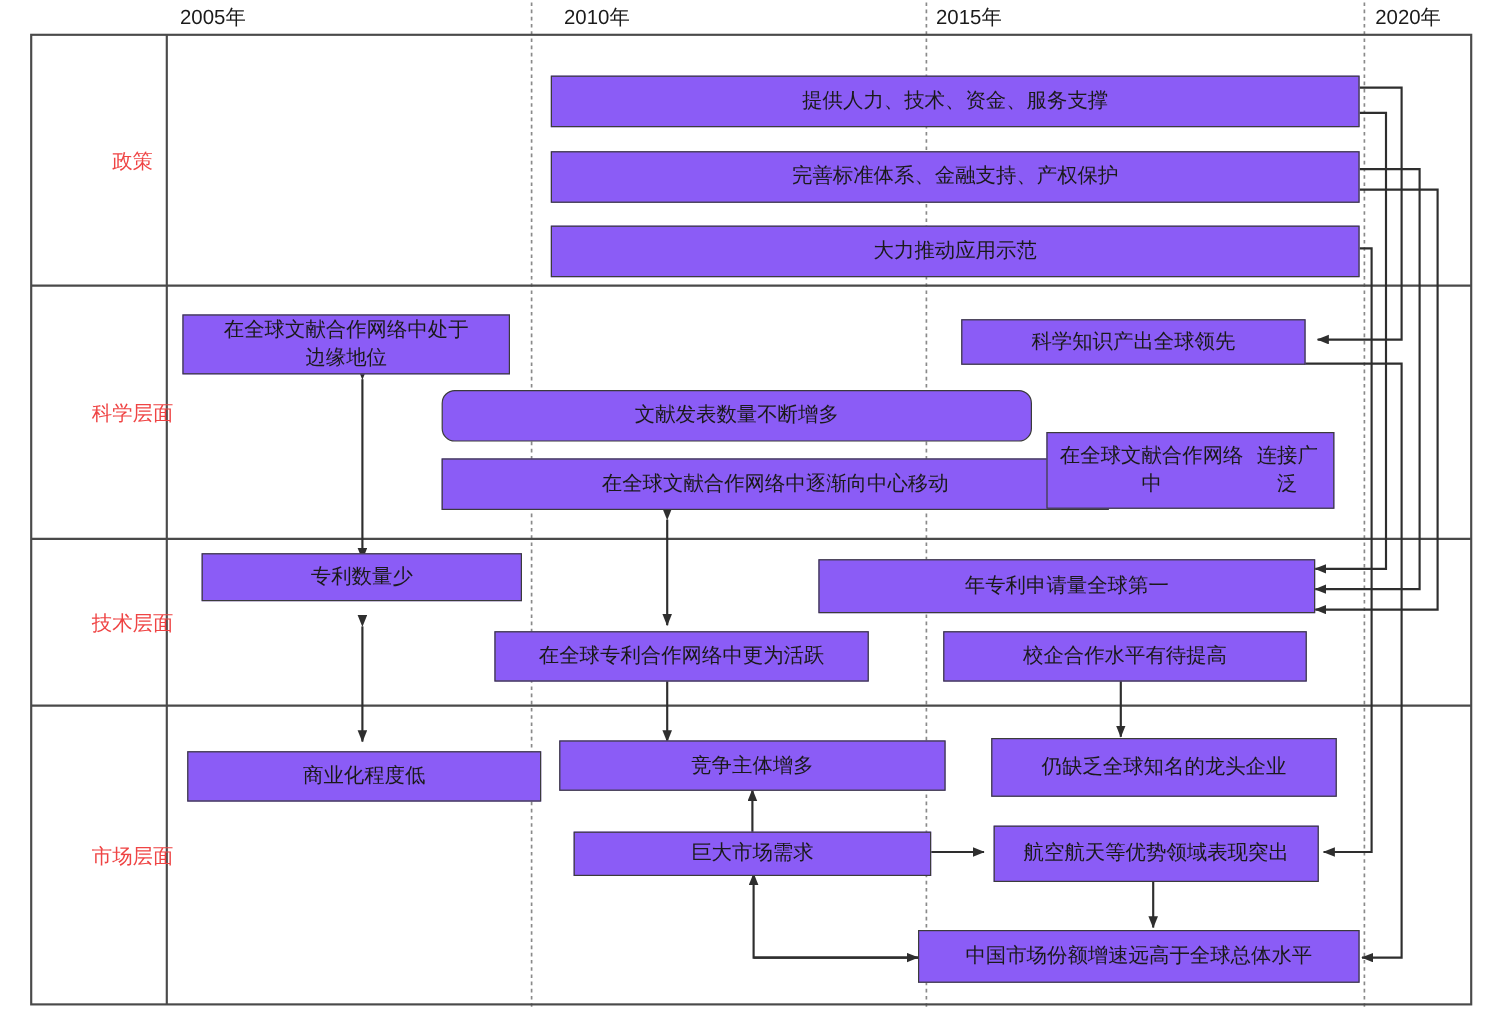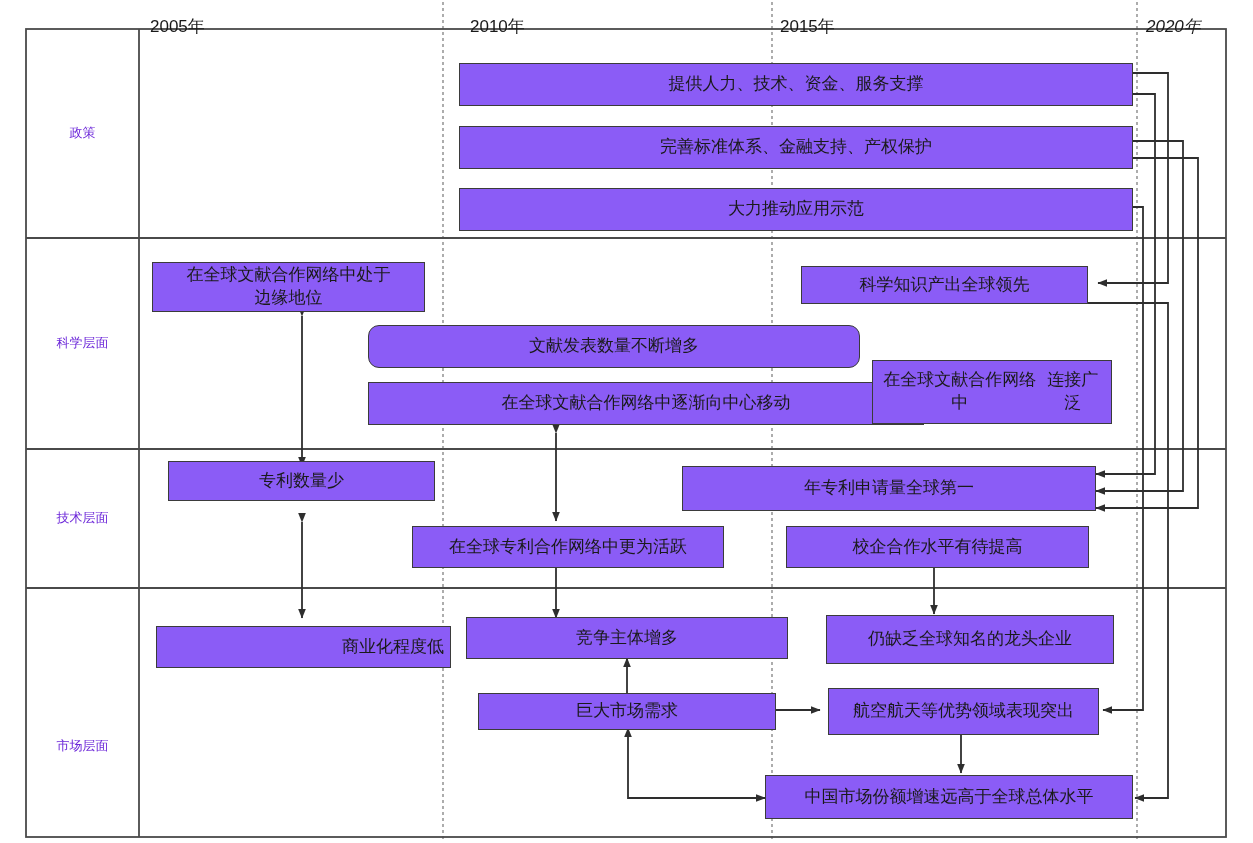--- a/index.html
+++ b/index.html
@@ -22,29 +22,29 @@
     left: 0; top: 0;
     width: 1253px;
     height: 843px;
   }
   .yearlabel {
     position: absolute;
     font-size: 17px;
     color: #1a1a1a;
     white-space: nowrap;
     line-height: 1;
-    margin-top: 12px;
   }
   .rowlabel {
     position: absolute;
-    font-size: 13px;
-    color: #6d28d9;
+    font-size: 17px;
+    color: #ef4444;
     white-space: nowrap;
     text-align: center;
     line-height: 1;
+    margin-left: 28px;
   }
   .node {
     position: absolute;
     box-sizing: border-box;
     border: 1.6px solid #3b3b3b;
     background: #8b5cf6;
     color: #1a1a1a;
     font-size: 17px;
     display: flex;
     align-items: center;
@@ -122,26 +122,26 @@
 
       <path d="M768,798 L628,798 L628,728" marker-end="url(#ah)"></path>
 
       <path d="M628,798 L765,798" marker-end="url(#ah)"></path>
     </g>
   </svg>
 
   <div class="yearlabel" style="left:150px; top:6px;">2005年</div>
   <div class="yearlabel" style="left:470px; top:6px;">2010年</div>
   <div class="yearlabel" style="left:780px; top:6px;">2015年</div>
-  <div class="yearlabel" style="left:1146px; top:6px;font-style:italic;">2020年</div>
+  <div class="yearlabel" style="left:1146px; top:6px;">2020年</div>
 
   <div class="rowlabel" style="left:26px; top:126px;  width:113px;">政策</div>
   <div class="rowlabel" style="left:26px; top:336px;  width:113px;">科学层面</div>
   <div class="rowlabel" style="left:26px; top:511px;  width:113px;">技术层面</div>
-  <div class="rowlabel" style="left:26px; top:739px;  width:113px;">市场层面</div>
+  <div class="rowlabel" style="left:26px; top:705px;  width:113px;">市场层面</div>
 
   <div class="node" style="left:459px; top:63px;  width:674px; height:43px;">
     <span>提供人力、技术、资金、服务支撑</span>
   </div>
   <div class="node" style="left:459px; top:126px; width:674px; height:43px;">
     <span>完善标准体系、金融支持、产权保护</span>
   </div>
   <div class="node" style="left:459px; top:188px; width:674px; height:43px;">
     <span>大力推动应用示范</span>
   </div>
@@ -170,21 +170,21 @@
   <div class="node" style="left:412px; top:526px; width:312px; height:42px;">
     <span>在全球专利合作网络中更为活跃</span>
   </div>
   <div class="node" style="left:682px; top:466px; width:414px; height:45px;">
     <span>年专利申请量全球第一</span>
   </div>
   <div class="node" style="left:786px; top:526px; width:303px; height:42px;">
     <span>校企合作水平有待提高</span>
   </div>
 
-  <div class="node" style="left:156px; top:626px; width:295px; height:42px;justify-content:flex-end;">
+  <div class="node" style="left:156px; top:626px; width:295px; height:42px;">
     <span>商业化程度低</span>
   </div>
   <div class="node" style="left:466px; top:617px; width:322px; height:42px;">
     <span>竞争主体增多</span>
   </div>
   <div class="node" style="left:826px; top:615px; width:288px; height:49px;">
     <span>仍缺乏全球知名的龙头企业</span>
   </div>
   <div class="node" style="left:478px; top:693px; width:298px; height:37px;">
     <span>巨大市场需求</span>

